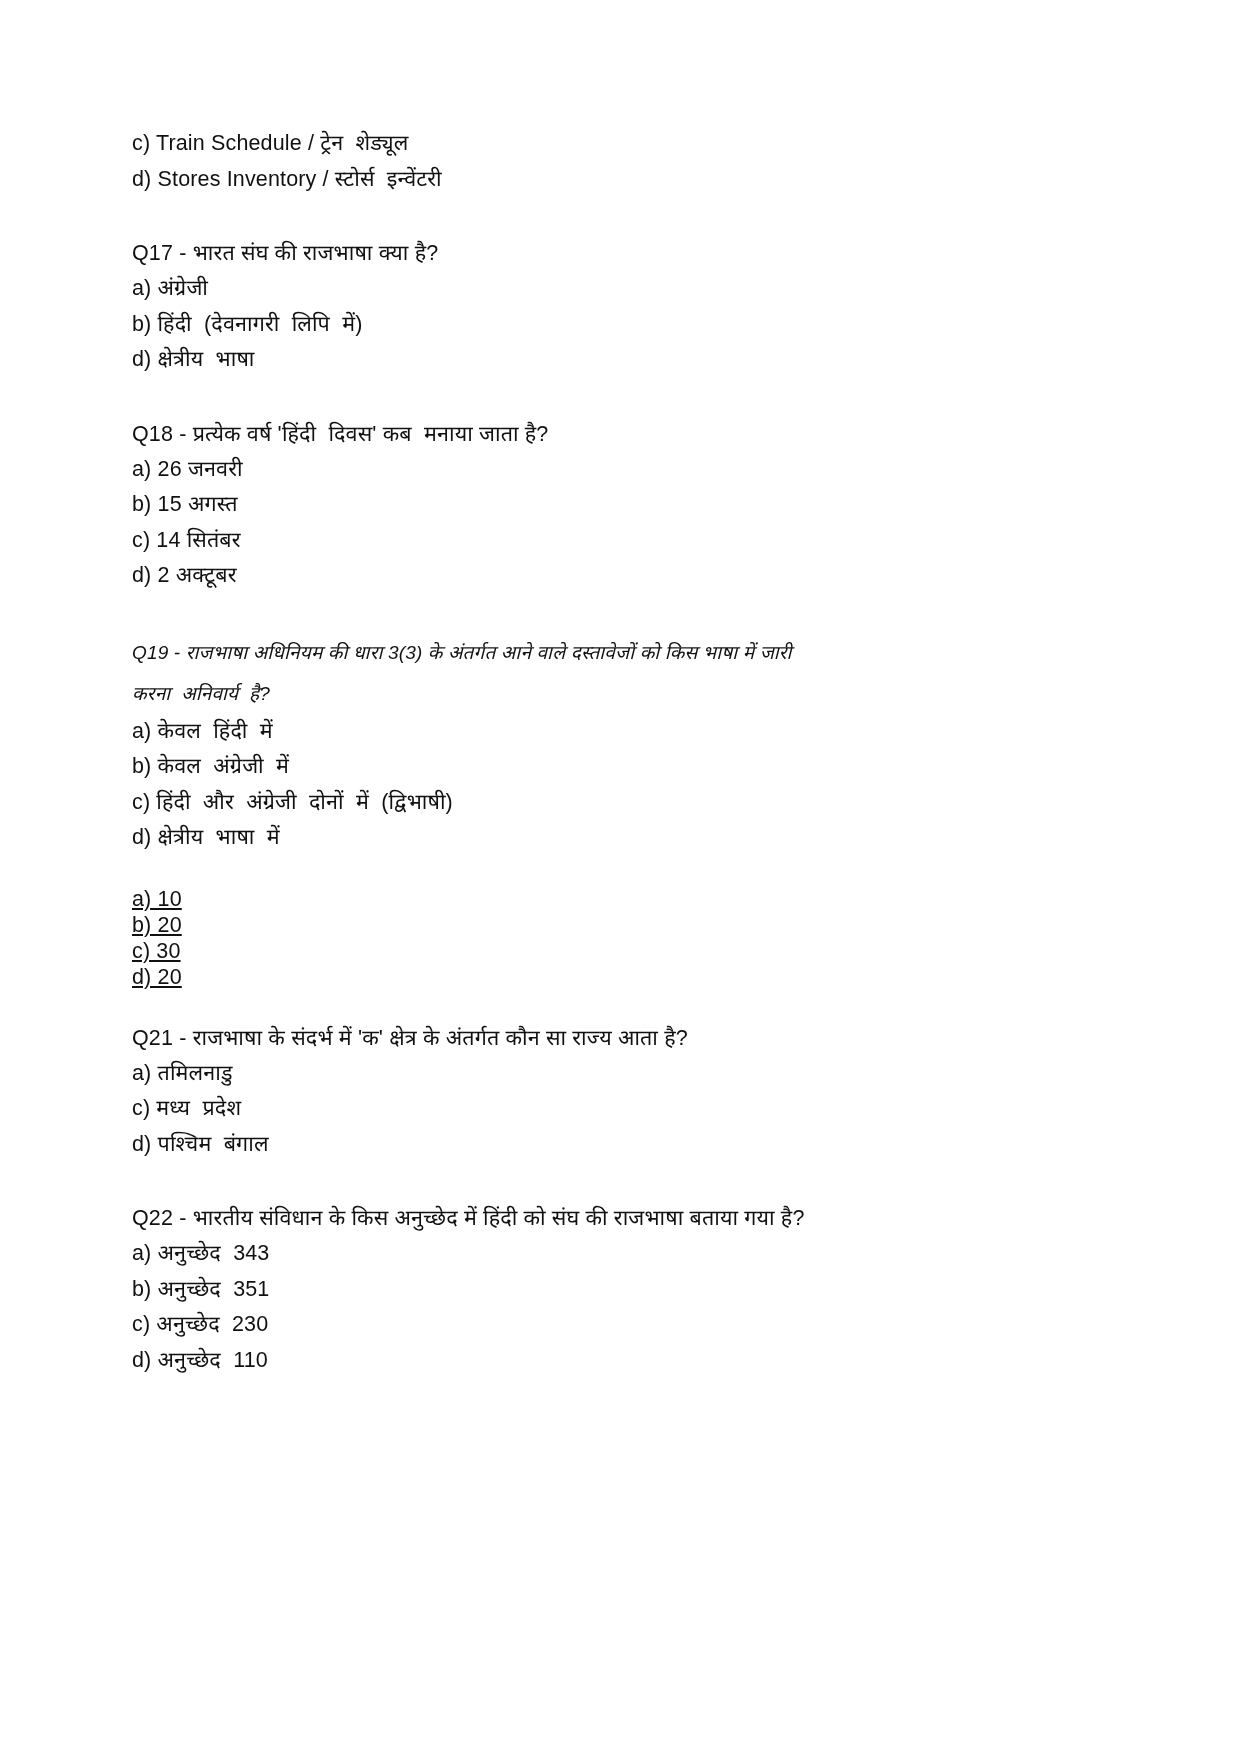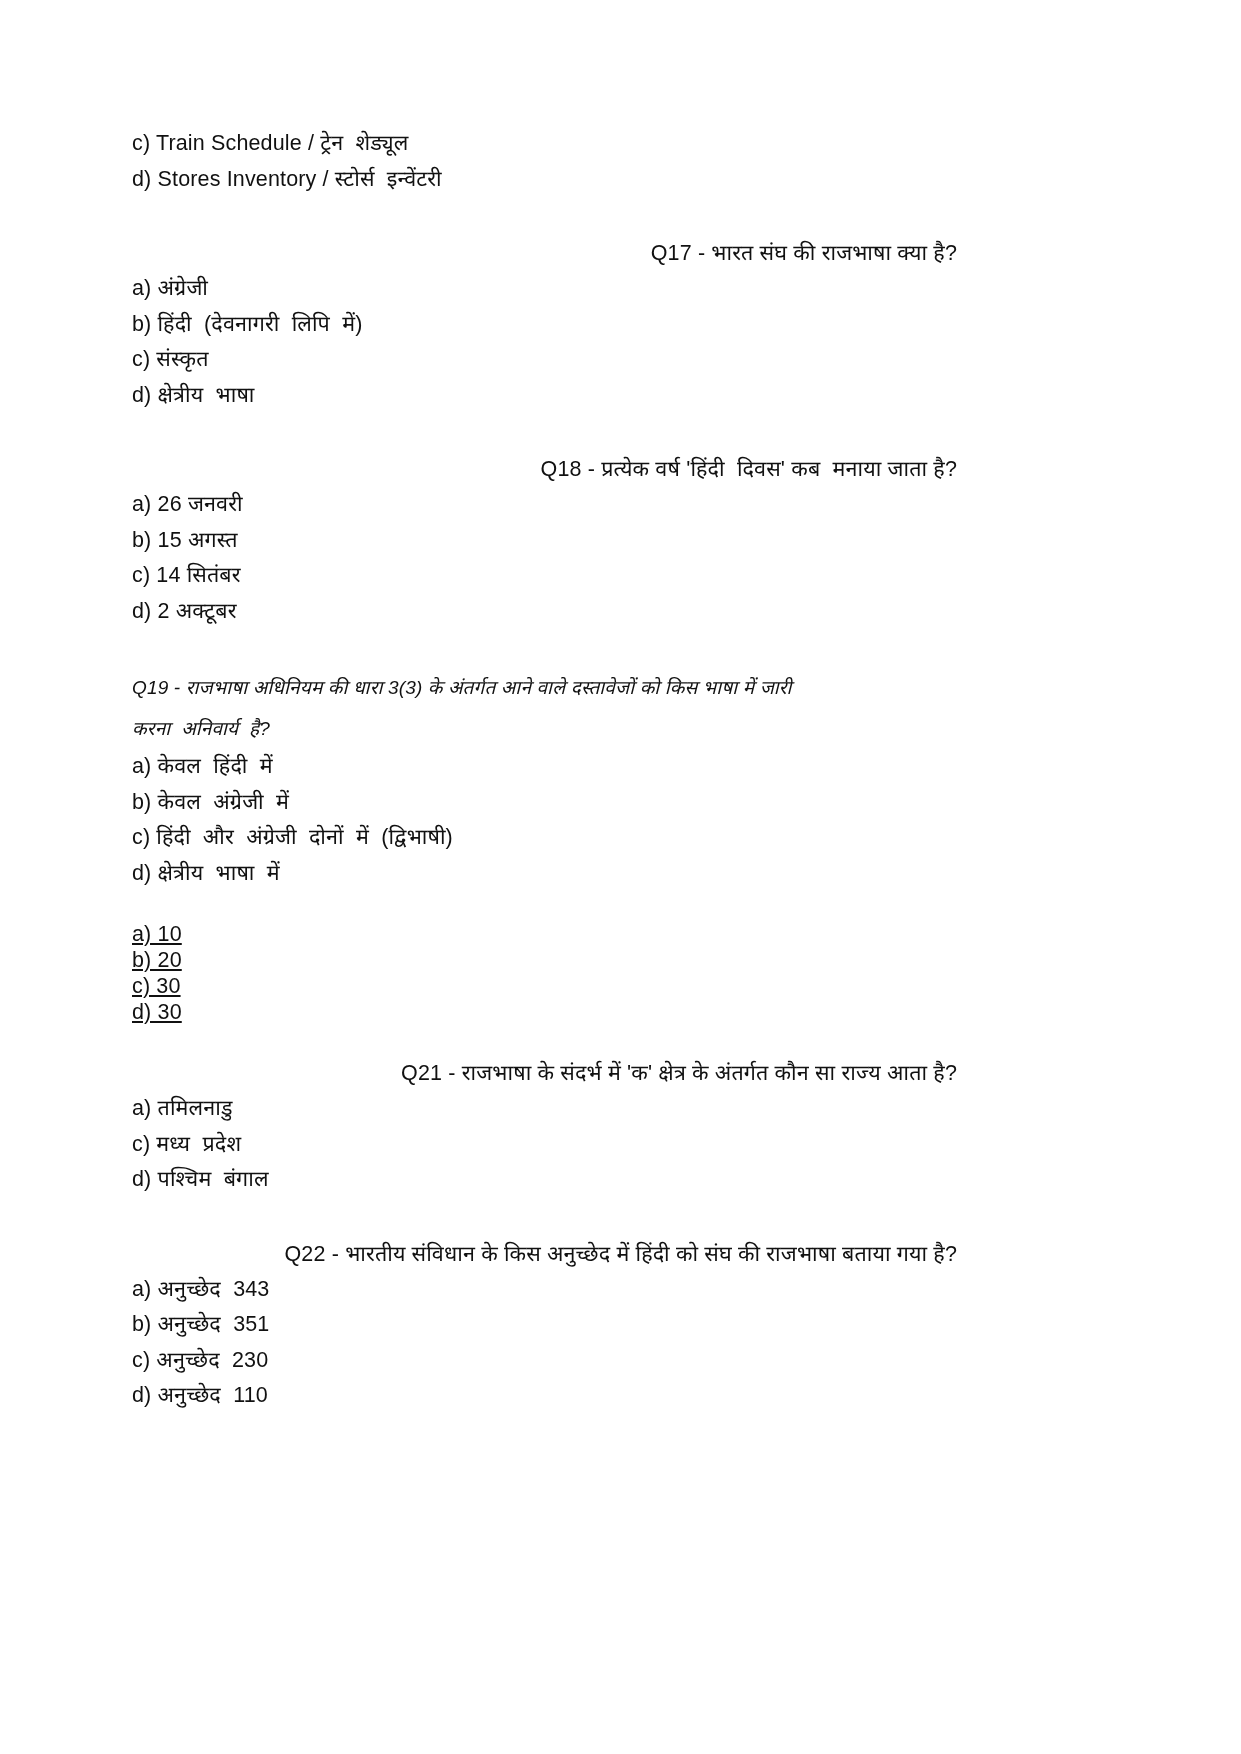--- a/index.html
+++ b/index.html
@@ -32,21 +32,20 @@
     color: #111111;
     white-space: pre-wrap;
     letter-spacing: 0.15px;
   }
 
   
   .qline {
     font-size: 21.5px;
     line-height: 36px;
     margin-top: 0;
-    text-align: right;
   }
 
   
   .optline {
     font-size: 21.5px;
     line-height: 35.5px;
   }
 
   
   .compact .optline {
@@ -78,21 +77,20 @@
       <div class="line optline">c) Train Schedule / ट्रेन  शेड्यूल</div>
       <div class="line optline">d) Stores Inventory / स्टोर्स  इन्वेंटरी</div>
     </div>
 
     <div class="gap-lg"></div>
 
     <div class="block">
       <div class="line qline">Q17 - भारत संघ की राजभाषा क्या है?</div>
       <div class="line optline">a) अंग्रेजी</div>
       <div class="line optline">b) हिंदी  (देवनागरी  लिपि  में)</div>
-      <div class="line optline">c) संस्कृत</div>
       <div class="line optline">d) क्षेत्रीय  भाषा</div>
     </div>
 
     <div class="gap-lg"></div>
 
     <div class="block">
       <div class="line qline">Q18 - प्रत्येक वर्ष 'हिंदी  दिवस' कब  मनाया जाता है?</div>
       <div class="line optline">a) 26 जनवरी</div>
       <div class="line optline">b) 15 अगस्त</div>
       <div class="line optline">c) 14 सितंबर</div>
@@ -109,21 +107,21 @@
       <div class="line optline">c) हिंदी  और  अंग्रेजी  दोनों  में  (द्विभाषी)</div>
       <div class="line optline">d) क्षेत्रीय  भाषा  में</div>
     </div>
 
     <div class="gap-md"></div>
 
     <div class="block compact">
       <div class="line optline">a) 10</div>
       <div class="line optline">b) 20</div>
       <div class="line optline">c) 30</div>
-      <div class="line optline">d) 30</div>
+      <div class="line optline">d) 20</div>
     </div>
 
     <div class="gap-md"></div>
 
     <div class="block">
       <div class="line qline">Q21 - राजभाषा के संदर्भ में 'क' क्षेत्र के अंतर्गत कौन सा राज्य आता है?</div>
       <div class="line optline">a) तमिलनाडु</div>
       <div class="line optline">c) मध्य  प्रदेश</div>
       <div class="line optline">d) पश्चिम  बंगाल</div>
     </div>

